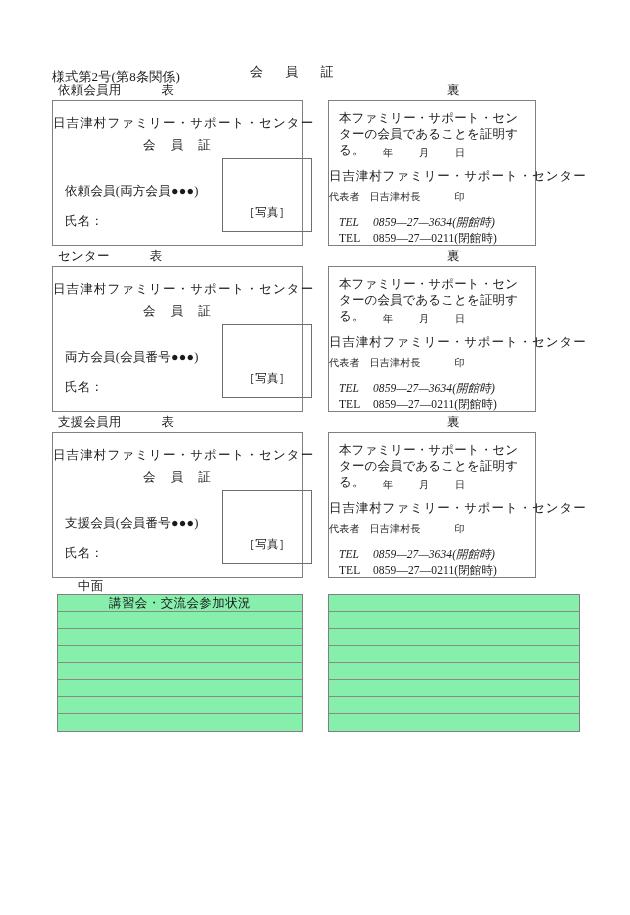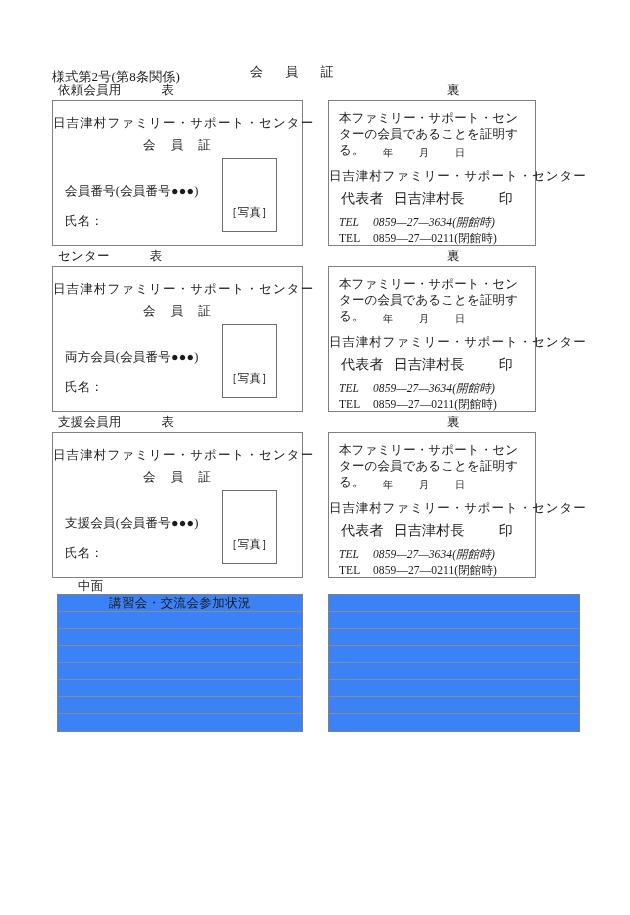--- a/index.html
+++ b/index.html
@@ -94,21 +94,21 @@
     left: 12px;
     top: 112px;
     font-size: 12.5px;
     white-space: nowrap;
     letter-spacing: 0.2px;
   }
   .photo-box {
     position: absolute;
     left: 169px;
     top: 57px;
-    width: 55px;
+    width: 90px;
     height: 74px;
     border: 1px solid #6e6e6e;
     box-sizing: border-box;
   }
   .photo-box span {
     position: absolute;
     left: 0;
     right: 0;
     top: 46px;
     text-align: center;
@@ -144,22 +144,21 @@
     text-align: center;
     font-size: 12.5px;
     letter-spacing: 0.9px;
     white-space: nowrap;
   }
   .rep-line {
     position: absolute;
     left: 0;
     right: 10px;
     top: 89px;
-    text-align: center;
-    font-size: 14px;
+    font-size: 10px;
     white-space: nowrap;
     letter-spacing: 0.2px;
   }
   .rep-line .sp  { display: inline-block; width: 10px; }
   .rep-line .sp2 { display: inline-block; width: 34px; }
   .tel-line {
     position: absolute;
     left: 10px;
     font-size: 11.5px;
     white-space: nowrap;
@@ -168,21 +167,21 @@
   .tel-1 { top: 114px; font-style: italic; }
   .tel-2 { top: 130px; }
   .tel-line .lbl { display: inline-block; width: 34px; }
 
   
   .tbl {
     position: absolute;
     border: 1px solid #808080;
     border-collapse: collapse;
     box-sizing: border-box;
-    background: #3b82f6;
+    background: #86efac;
   }
   .tbl-left  { left: 57px;  width: 246px; top: 594px; }
   .tbl-right { left: 328px; width: 252px; top: 594px; }
   .tbl .row {
     height: 17px;
     border-bottom: 1px solid #8a8a8a;
     box-sizing: border-box;
   }
   .tbl .row:last-child { border-bottom: none; }
   .tbl .row.hdr {
@@ -206,21 +205,21 @@
   <div class="sec-label" style="left:58px; top:82px;">
     <span>依頼会員用</span><span class="gap"></span><span>表</span>
   </div>
   <div class="side-label" style="left:447px; top:82px;">裏</div>
 
   <div class="card card-left" style="top:100px; height:146px;">
     <div class="card-title card-title-1">日吉津村ファミリー・サポート・センター</div>
     <div class="card-title card-title-2">
       <span>会</span><span class="sp"></span><span>員</span><span class="sp"></span><span>証</span>
     </div>
-    <div class="member-line">会員番号(会員番号●●●)</div>
+    <div class="member-line">依頼会員(両方会員●●●)</div>
     <div class="name-line">氏名：</div>
     <div class="photo-box">
       <span>［写真］</span>
     </div>
   </div>
 
   <div class="card card-right" style="top:100px; height:146px;">
     <div class="cert-text">本ファミリー・サポート・センターの会員であることを証明する。</div>
     <div class="date-line">
       <span>年</span><span class="sp"></span><span>月</span><span class="sp"></span><span>日</span>

